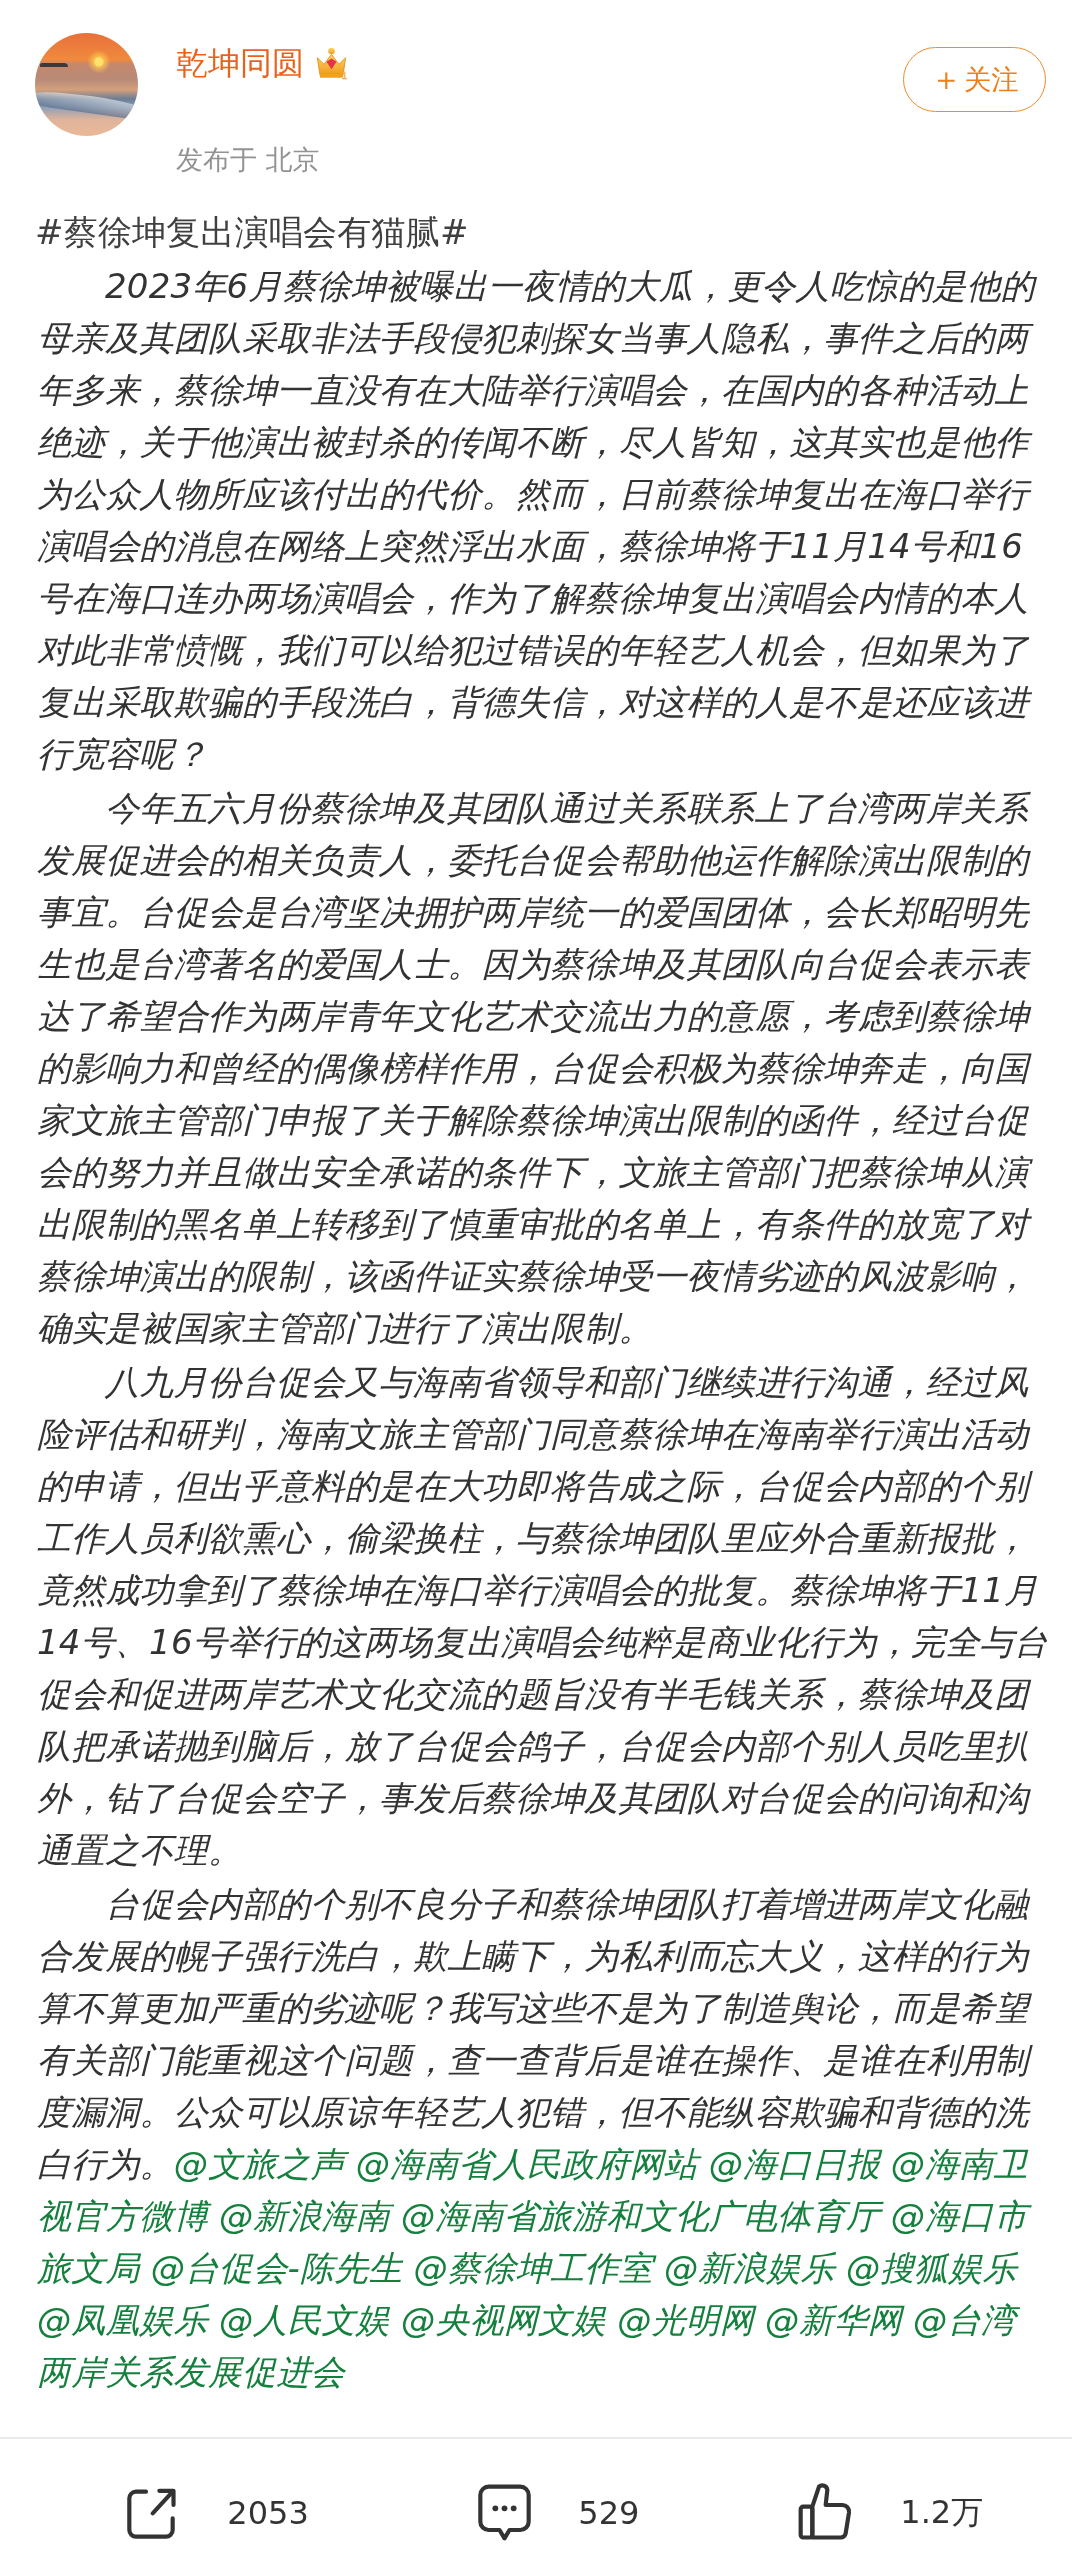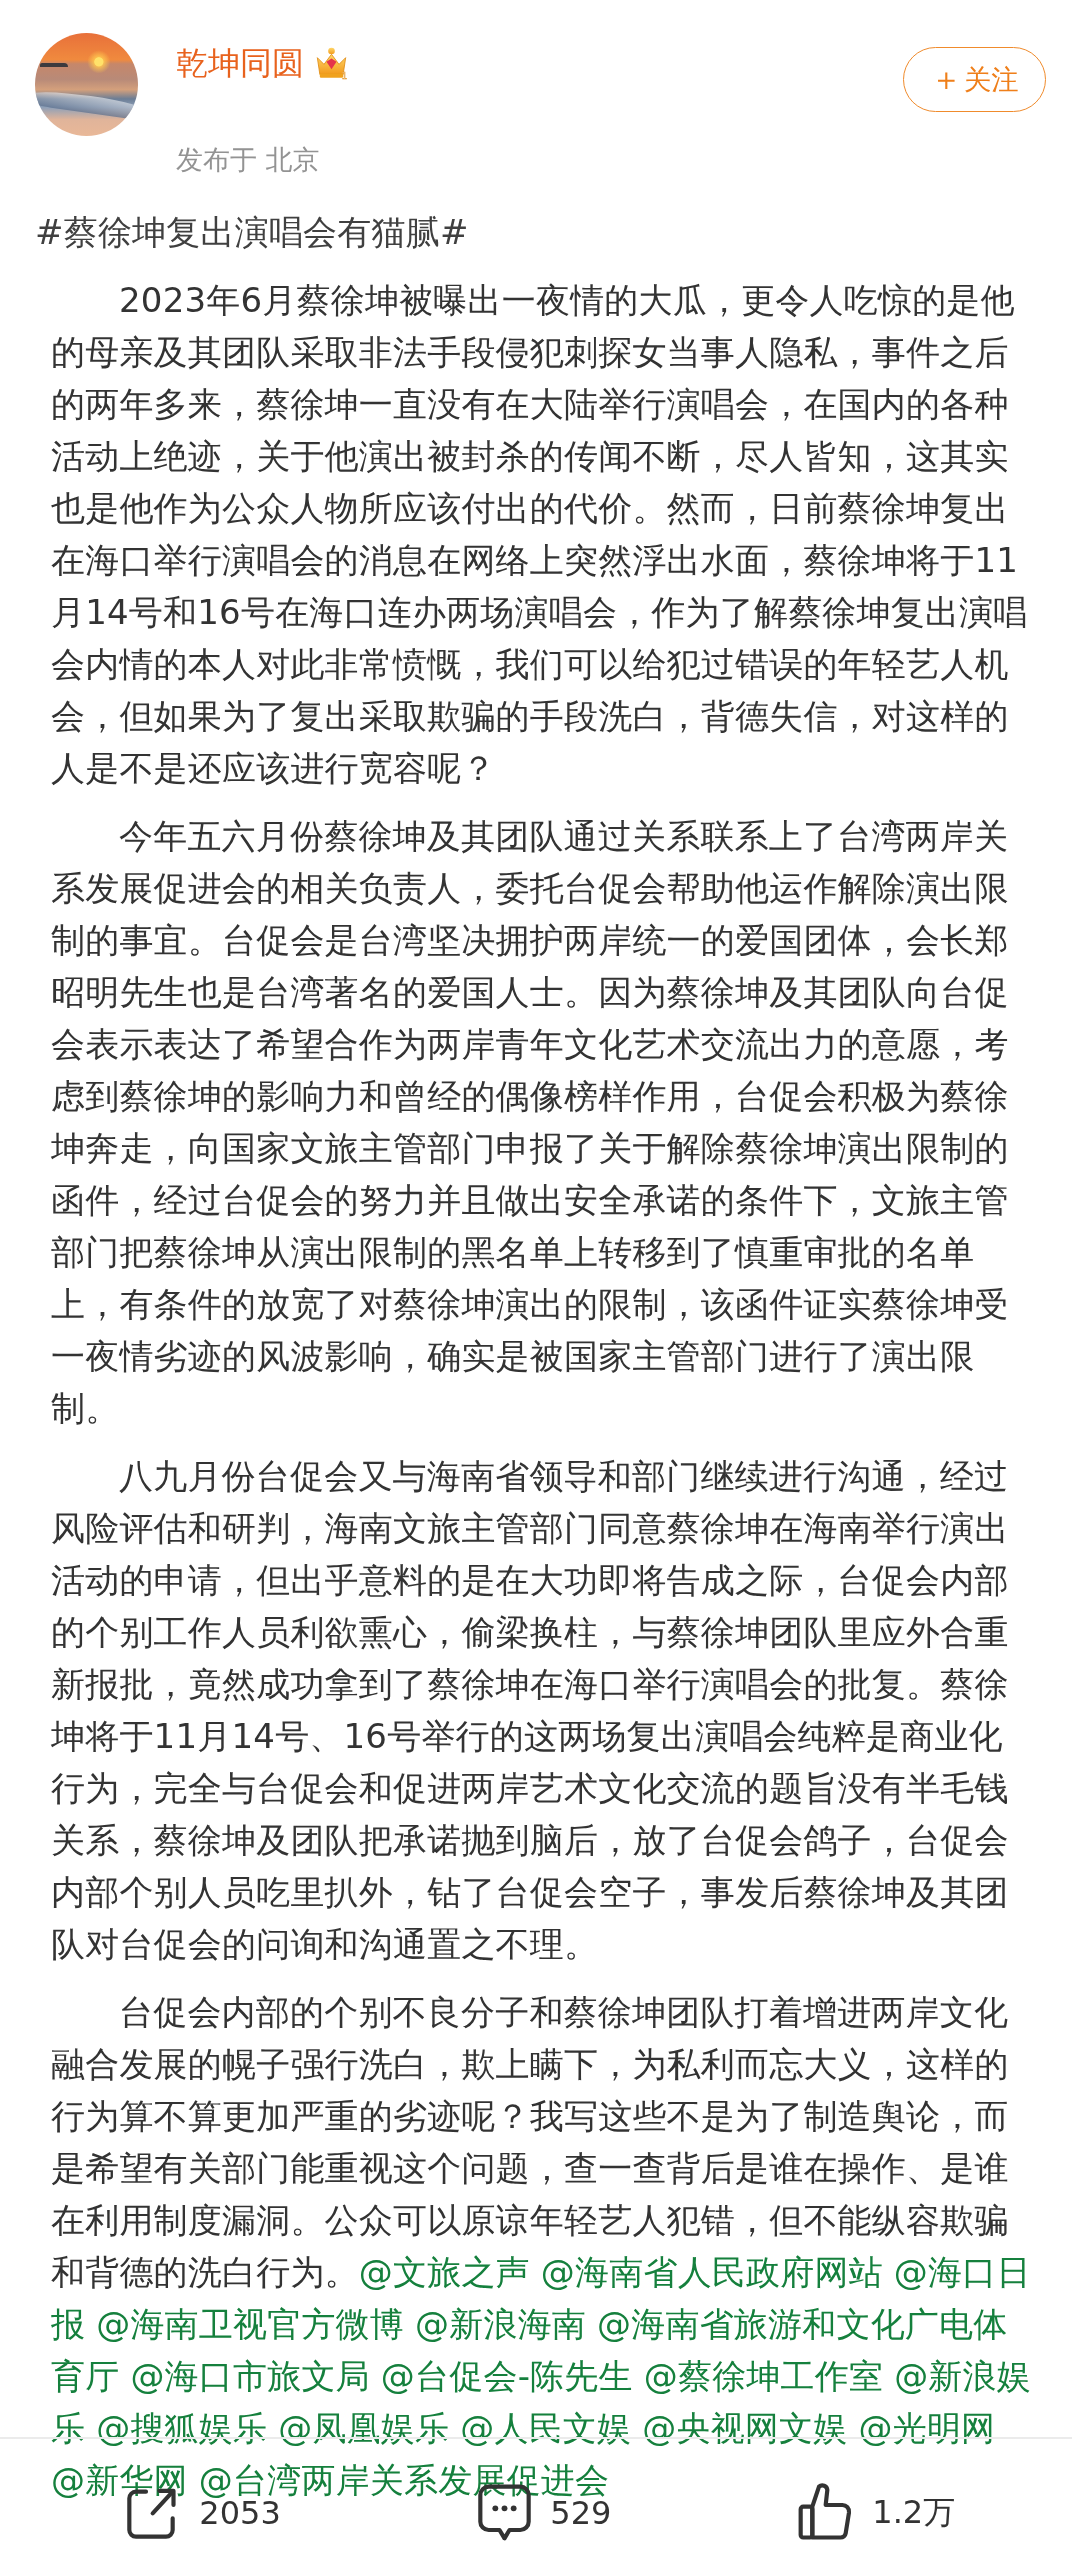--- a/index.html
+++ b/index.html
@@ -52,28 +52,28 @@
     background: #ffffff;
   }
   .follow-btn .plus { font-size: 32px; margin-right: 1.7px; font-weight: 300; }
 
   .content {
     position: absolute; left: 35px; top: 206px; width: 1015px;
     font-size: 34px; line-height: 52px; color: #333333;
     word-break: break-all; letter-spacing: 0.2px;
   }
   .hashtag { color: #404040; display: block; }
-  .para { text-indent: 2em; margin: 16px; }
+  .para { text-indent: 2em; margin: 2px; font-style: italic; }
   .mention { color: #15803d; }
 
   .divider { position: absolute; left: 0; top: 2437px; width: 1073px; height: 1.7px; background: #ebebeb; }
   .actions { position: absolute; left: 0; top: 2479px; width: 1073px; height: 67px; }
   .action {
     position: absolute; top: 0; height: 67px; display: flex; align-items: center;
-    font-size: 32px; color: #333333;
+    font-size: 32px; color: #333333; gap: 28px;
   }
   .action svg { margin-right: 13.3px; }
   .action-share { left: 121px; }
   .action-comment { left: 472px; }
   .action-like { left: 794px; }
 </style>
 </head>
 <body>
 
 <div class="header">

